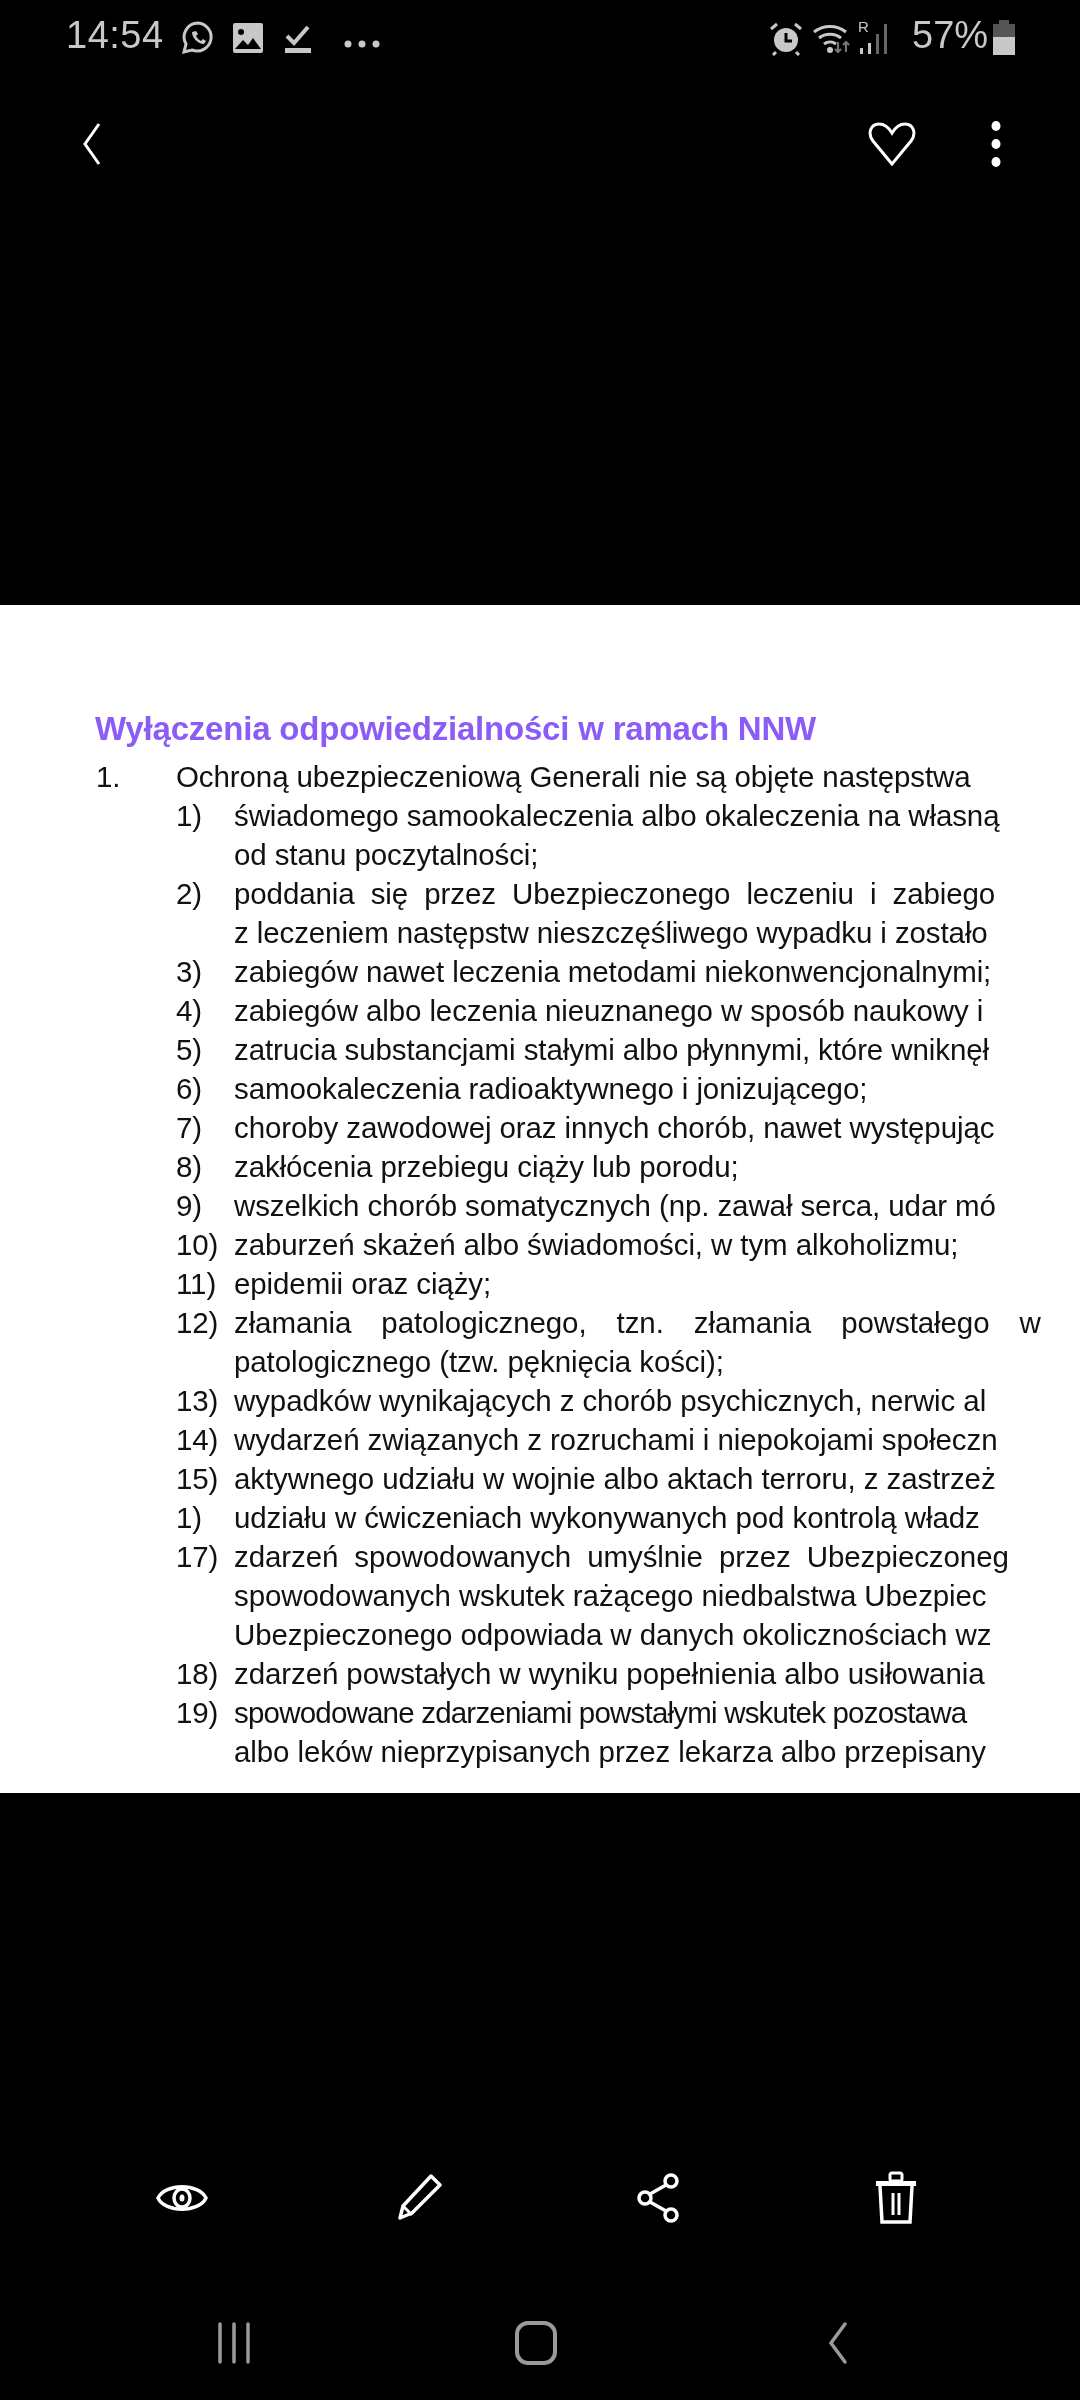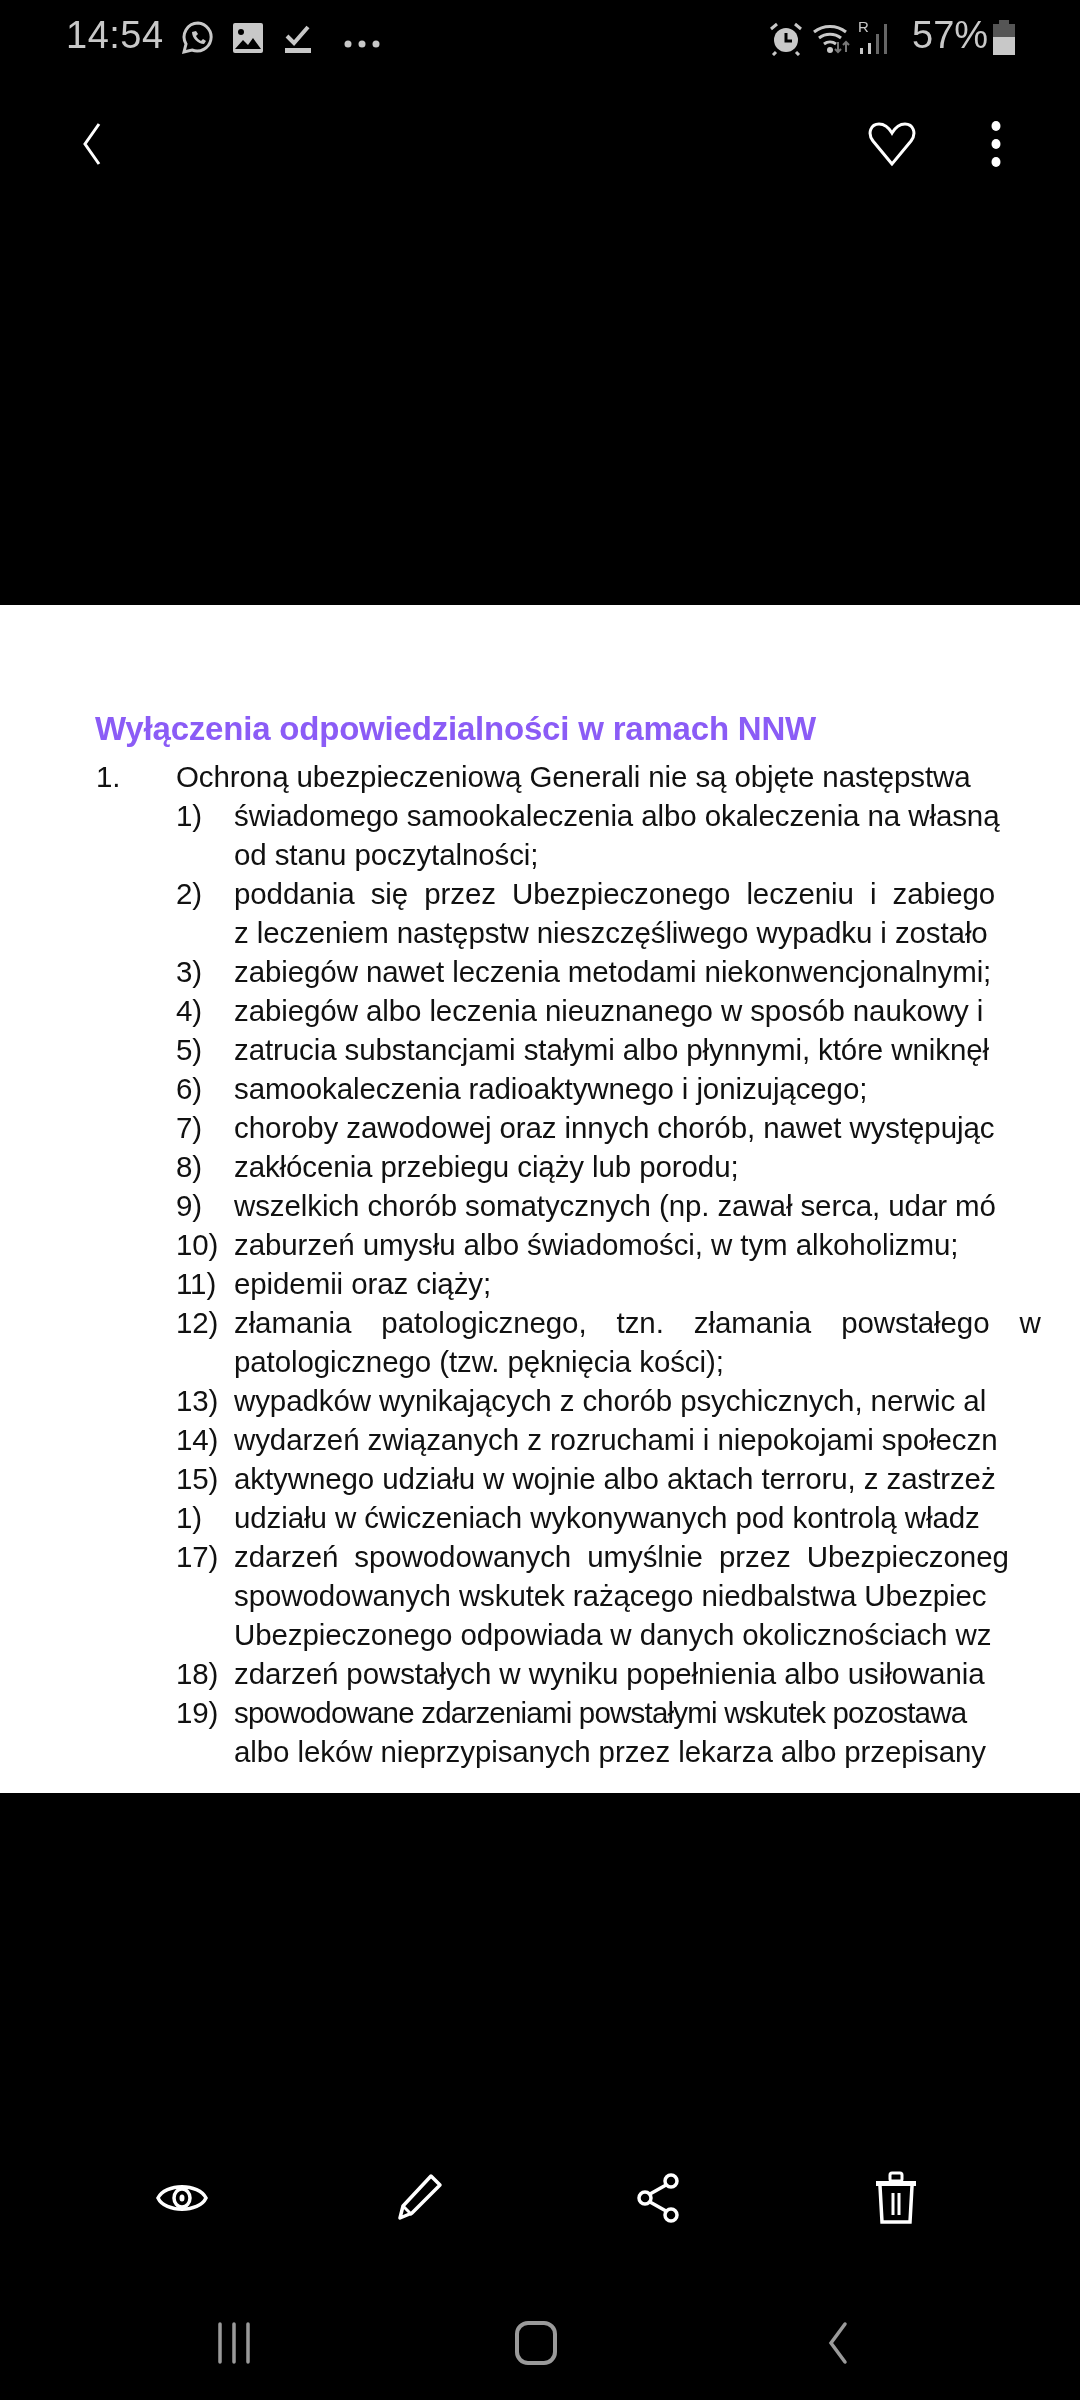--- a/index.html
+++ b/index.html
@@ -163,21 +163,21 @@
     <div class="doc-line num-sub" style="top:506px">7)</div>
     <div class="doc-line text-sub" style="top:506px">choroby zawodowej oraz innych chorób, nawet występując</div>
 
     <div class="doc-line num-sub" style="top:545px">8)</div>
     <div class="doc-line text-sub" style="top:545px">zakłócenia przebiegu ciąży lub porodu;</div>
 
     <div class="doc-line num-sub" style="top:584px">9)</div>
     <div class="doc-line text-sub" style="top:584px">wszelkich chorób somatycznych (np. zawał serca, udar mó</div>
 
     <div class="doc-line num-sub" style="top:623px">10)</div>
-    <div class="doc-line text-sub" style="top:623px">zaburzeń umysłu albo świadomości, w tym alkoholizmu;</div>
+    <div class="doc-line text-sub" style="top:623px">zaburzeń skażeń albo świadomości, w tym alkoholizmu;</div>
 
     <div class="doc-line num-sub" style="top:662px">11)</div>
     <div class="doc-line text-sub" style="top:662px">epidemii oraz ciąży;</div>
 
     <div class="doc-line num-sub" style="top:701px">12)</div>
     <div class="doc-line text-sub" style="top:701px; word-spacing:22px">złamania patologicznego, tzn. złamania powstałego w</div>
     <div class="doc-line text-sub" style="top:740px">patologicznego (tzw. pęknięcia kości);</div>
 
     <div class="doc-line num-sub" style="top:779px">13)</div>
     <div class="doc-line text-sub" style="top:779px">wypadków wynikających z chorób psychicznych, nerwic al</div>

